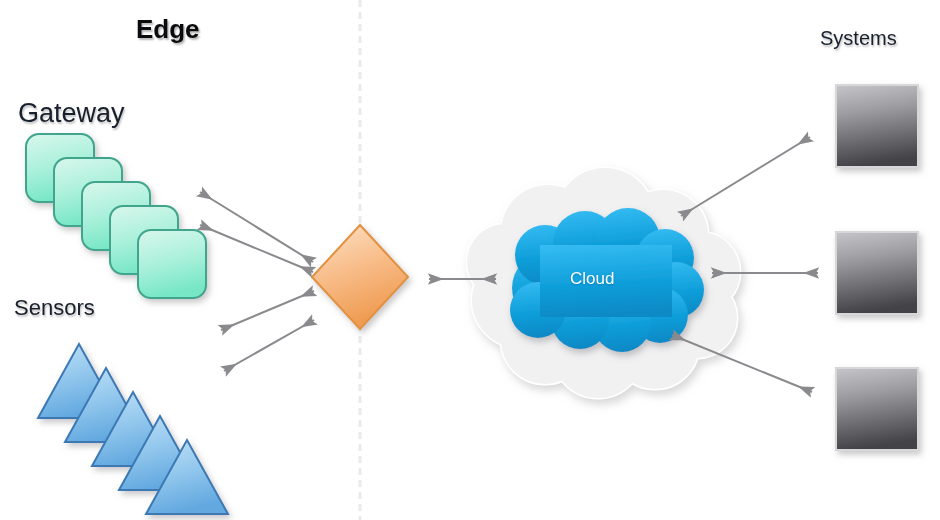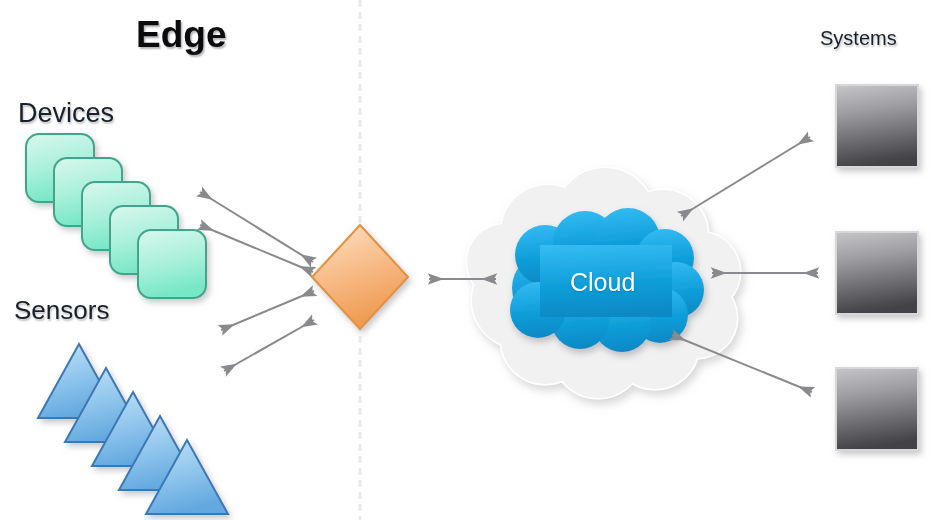--- a/index.html
+++ b/index.html
@@ -30,51 +30,51 @@
   #divider-layer { z-index: 2; }
 
   .label {
     position: absolute;
     z-index: 9;
     white-space: nowrap;
     line-height: 1;
     user-select: none;
   }
   .label-edge {
-    font-size: 37px;
+    font-size: 26px;
     font-weight: bold;
     color: #0b0b0d;
     text-shadow: 1.5px 2px 2px rgba(120,120,125,0.55);
   }
   .label-devices {
     font-size: 27px;
     font-weight: normal;
     color: #18202c;
     text-shadow: 1px 1.5px 2px rgba(130,130,135,0.5);
   }
   .label-sensors {
-    font-size: 26px;
+    font-size: 22px;
     font-weight: normal;
     color: #18202c;
     text-shadow: 1px 1.5px 2px rgba(130,130,135,0.5);
   }
   .label-gateway {
     font-size: 25px;
     font-weight: normal;
     color: #18202c;
     text-shadow: 1px 1.5px 2px rgba(130,130,135,0.5);
   }
   .label-systems {
     font-size: 20px;
     font-weight: normal;
     color: #18202c;
     text-shadow: 1px 1.5px 2px rgba(130,130,135,0.5);
   }
   .label-cloud {
-    font-size: 25px;
+    font-size: 17px;
     color: #ffffff;
     text-shadow: 0 1px 2px rgba(0,90,150,0.45);
   }
 </style>
 </head>
 <body>
 
 <div id="canvas">
 
   <svg class="layer-svg" id="divider-layer" viewBox="0 0 940 520">
@@ -213,21 +213,21 @@
       <line x1="224" y1="371" x2="314" y2="320"></line>
       <line x1="429" y1="279" x2="496" y2="279"></line>
       <line x1="681" y1="216" x2="810" y2="137"></line>
       <line x1="712" y1="273" x2="818" y2="273"></line>
       <line x1="672" y1="335" x2="812" y2="392"></line>
     </g>
   </svg>
 
   <div class="label label-edge" style="left:136px; top:16px;">Edge</div>
 
-  <div class="label label-devices" style="left:18px; top:100px;">Devices</div>
+  <div class="label label-devices" style="left:18px; top:100px;">Gateway</div>
 
   <div class="label label-sensors" style="left:14px; top:297px;">Sensors</div>
 
 
   <div class="label label-cloud" style="left:570px; top:270px;">Cloud</div>
 
   <div class="label label-systems" style="left:820px; top:28px;">Systems</div>
 
 </div>
 

